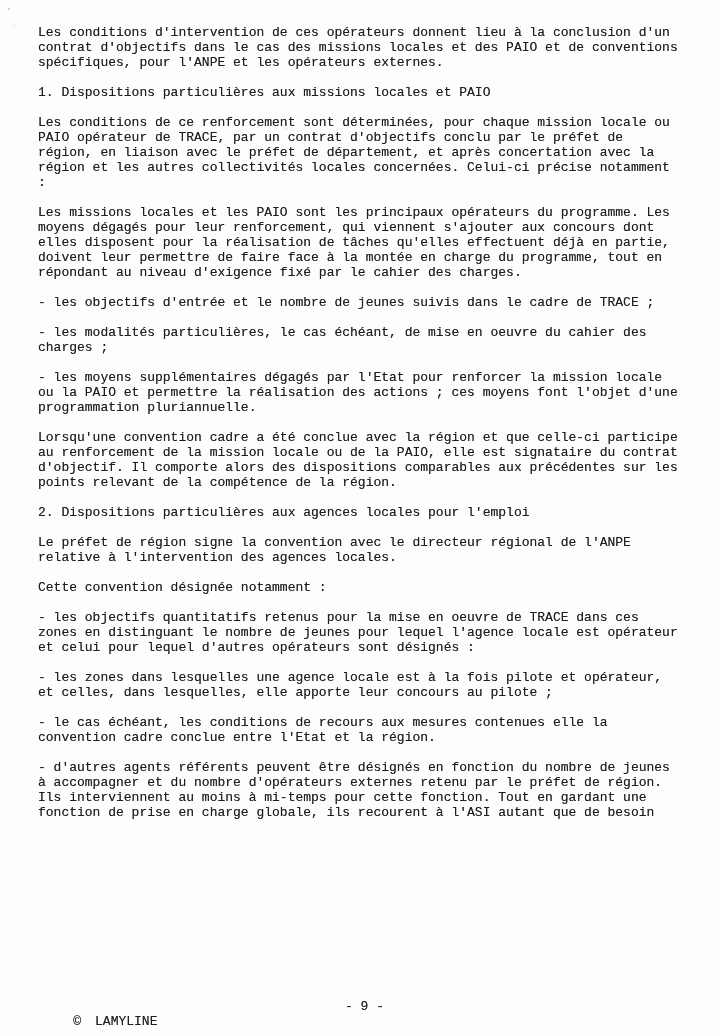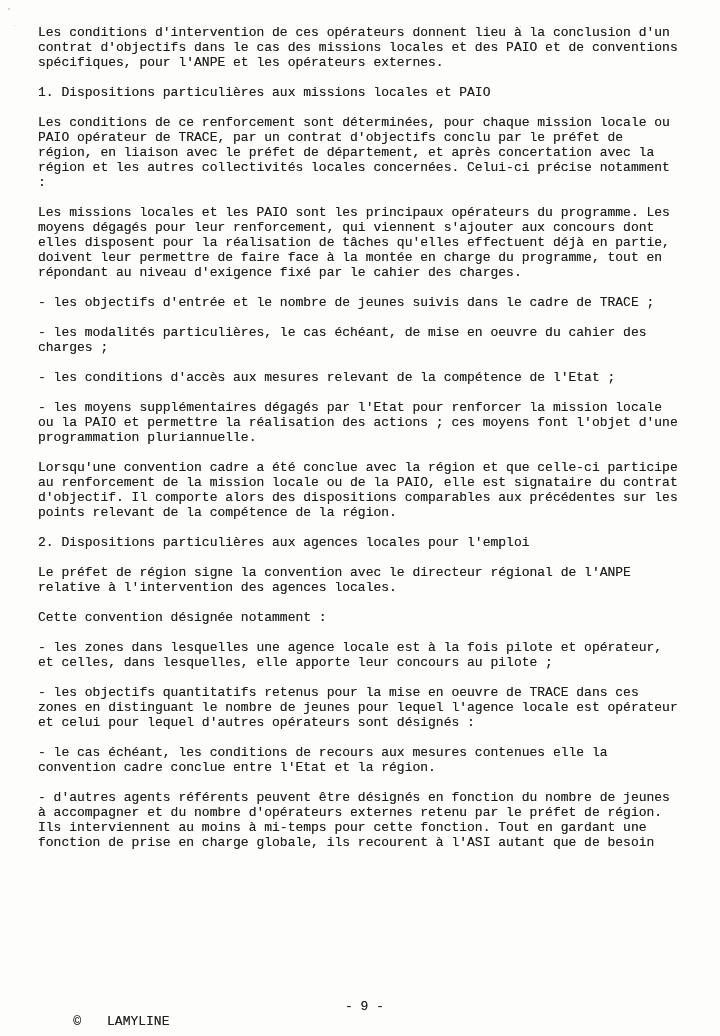--- a/index.html
+++ b/index.html
@@ -36,21 +36,21 @@
   .footer {
     position: absolute;
     left: 42px;
     top: 999px;
     font-size: 13px;
     line-height: 15px;
     white-space: pre;
     text-shadow: 0 0 0.4px rgba(20,20,20,0.55);
   }
   .footer .source-label {
-    margin-left: 26px;
+    margin-left: 14px;
   }
   .footer .pagenum {
     position: absolute;
     left: 303px;
     top: 0;
   }
   
   .speck {
     position: absolute;
     width: 2px;
@@ -83,37 +83,36 @@
 région et les autres collectivités locales concernées. Celui-ci précise notamment
 :</p>
     <p class="para">Les missions locales et les PAIO sont les principaux opérateurs du programme. Les
 moyens dégagés pour leur renforcement, qui viennent s'ajouter aux concours dont
 elles disposent pour la réalisation de tâches qu'elles effectuent déjà en partie,
 doivent leur permettre de faire face à la montée en charge du programme, tout en
 répondant au niveau d'exigence fixé par le cahier des charges.</p>
     <p class="para">- les objectifs d'entrée et le nombre de jeunes suivis dans le cadre de TRACE ;</p>
     <p class="para">- les modalités particulières, le cas échéant, de mise en oeuvre du cahier des
 charges ;</p>
-    <p class="para">- les conditions d'accès aux mesures relevant de la compétence de l'Etat ;</p>
     <p class="para">- les moyens supplémentaires dégagés par l'Etat pour renforcer la mission locale
 ou la PAIO et permettre la réalisation des actions ; ces moyens font l'objet d'une
 programmation pluriannuelle.</p>
     <p class="para">Lorsqu'une convention cadre a été conclue avec la région et que celle-ci participe
 au renforcement de la mission locale ou de la PAIO, elle est signataire du contrat
 d'objectif. Il comporte alors des dispositions comparables aux précédentes sur les
 points relevant de la compétence de la région.</p>
     <p class="para">2. Dispositions particulières aux agences locales pour l'emploi</p>
     <p class="para">Le préfet de région signe la convention avec le directeur régional de l'ANPE
 relative à l'intervention des agences locales.</p>
     <p class="para">Cette convention désignée notamment :</p>
-    <p class="para">- les zones dans lesquelles une agence locale est à la fois pilote et opérateur,
-et celles, dans lesquelles, elle apporte leur concours au pilote ;</p>
     <p class="para">- les objectifs quantitatifs retenus pour la mise en oeuvre de TRACE dans ces
 zones en distinguant le nombre de jeunes pour lequel l'agence locale est opérateur
 et celui pour lequel d'autres opérateurs sont désignés :</p>
+    <p class="para">- les zones dans lesquelles une agence locale est à la fois pilote et opérateur,
+et celles, dans lesquelles, elle apporte leur concours au pilote ;</p>
     <p class="para">- le cas échéant, les conditions de recours aux mesures contenues elle la
 convention cadre conclue entre l'Etat et la région.</p>
     <p class="para">- d'autres agents référents peuvent être désignés en fonction du nombre de jeunes
 à accompagner et du nombre d'opérateurs externes retenu par le préfet de région.
 Ils interviennent au moins à mi-temps pour cette fonction. Tout en gardant une
 fonction de prise en charge globale, ils recourent à l'ASI autant que de besoin</p>
   </div>
 
   <div class="footer">
     <span>©</span><span class="source-label">LAMYLINE</span>

